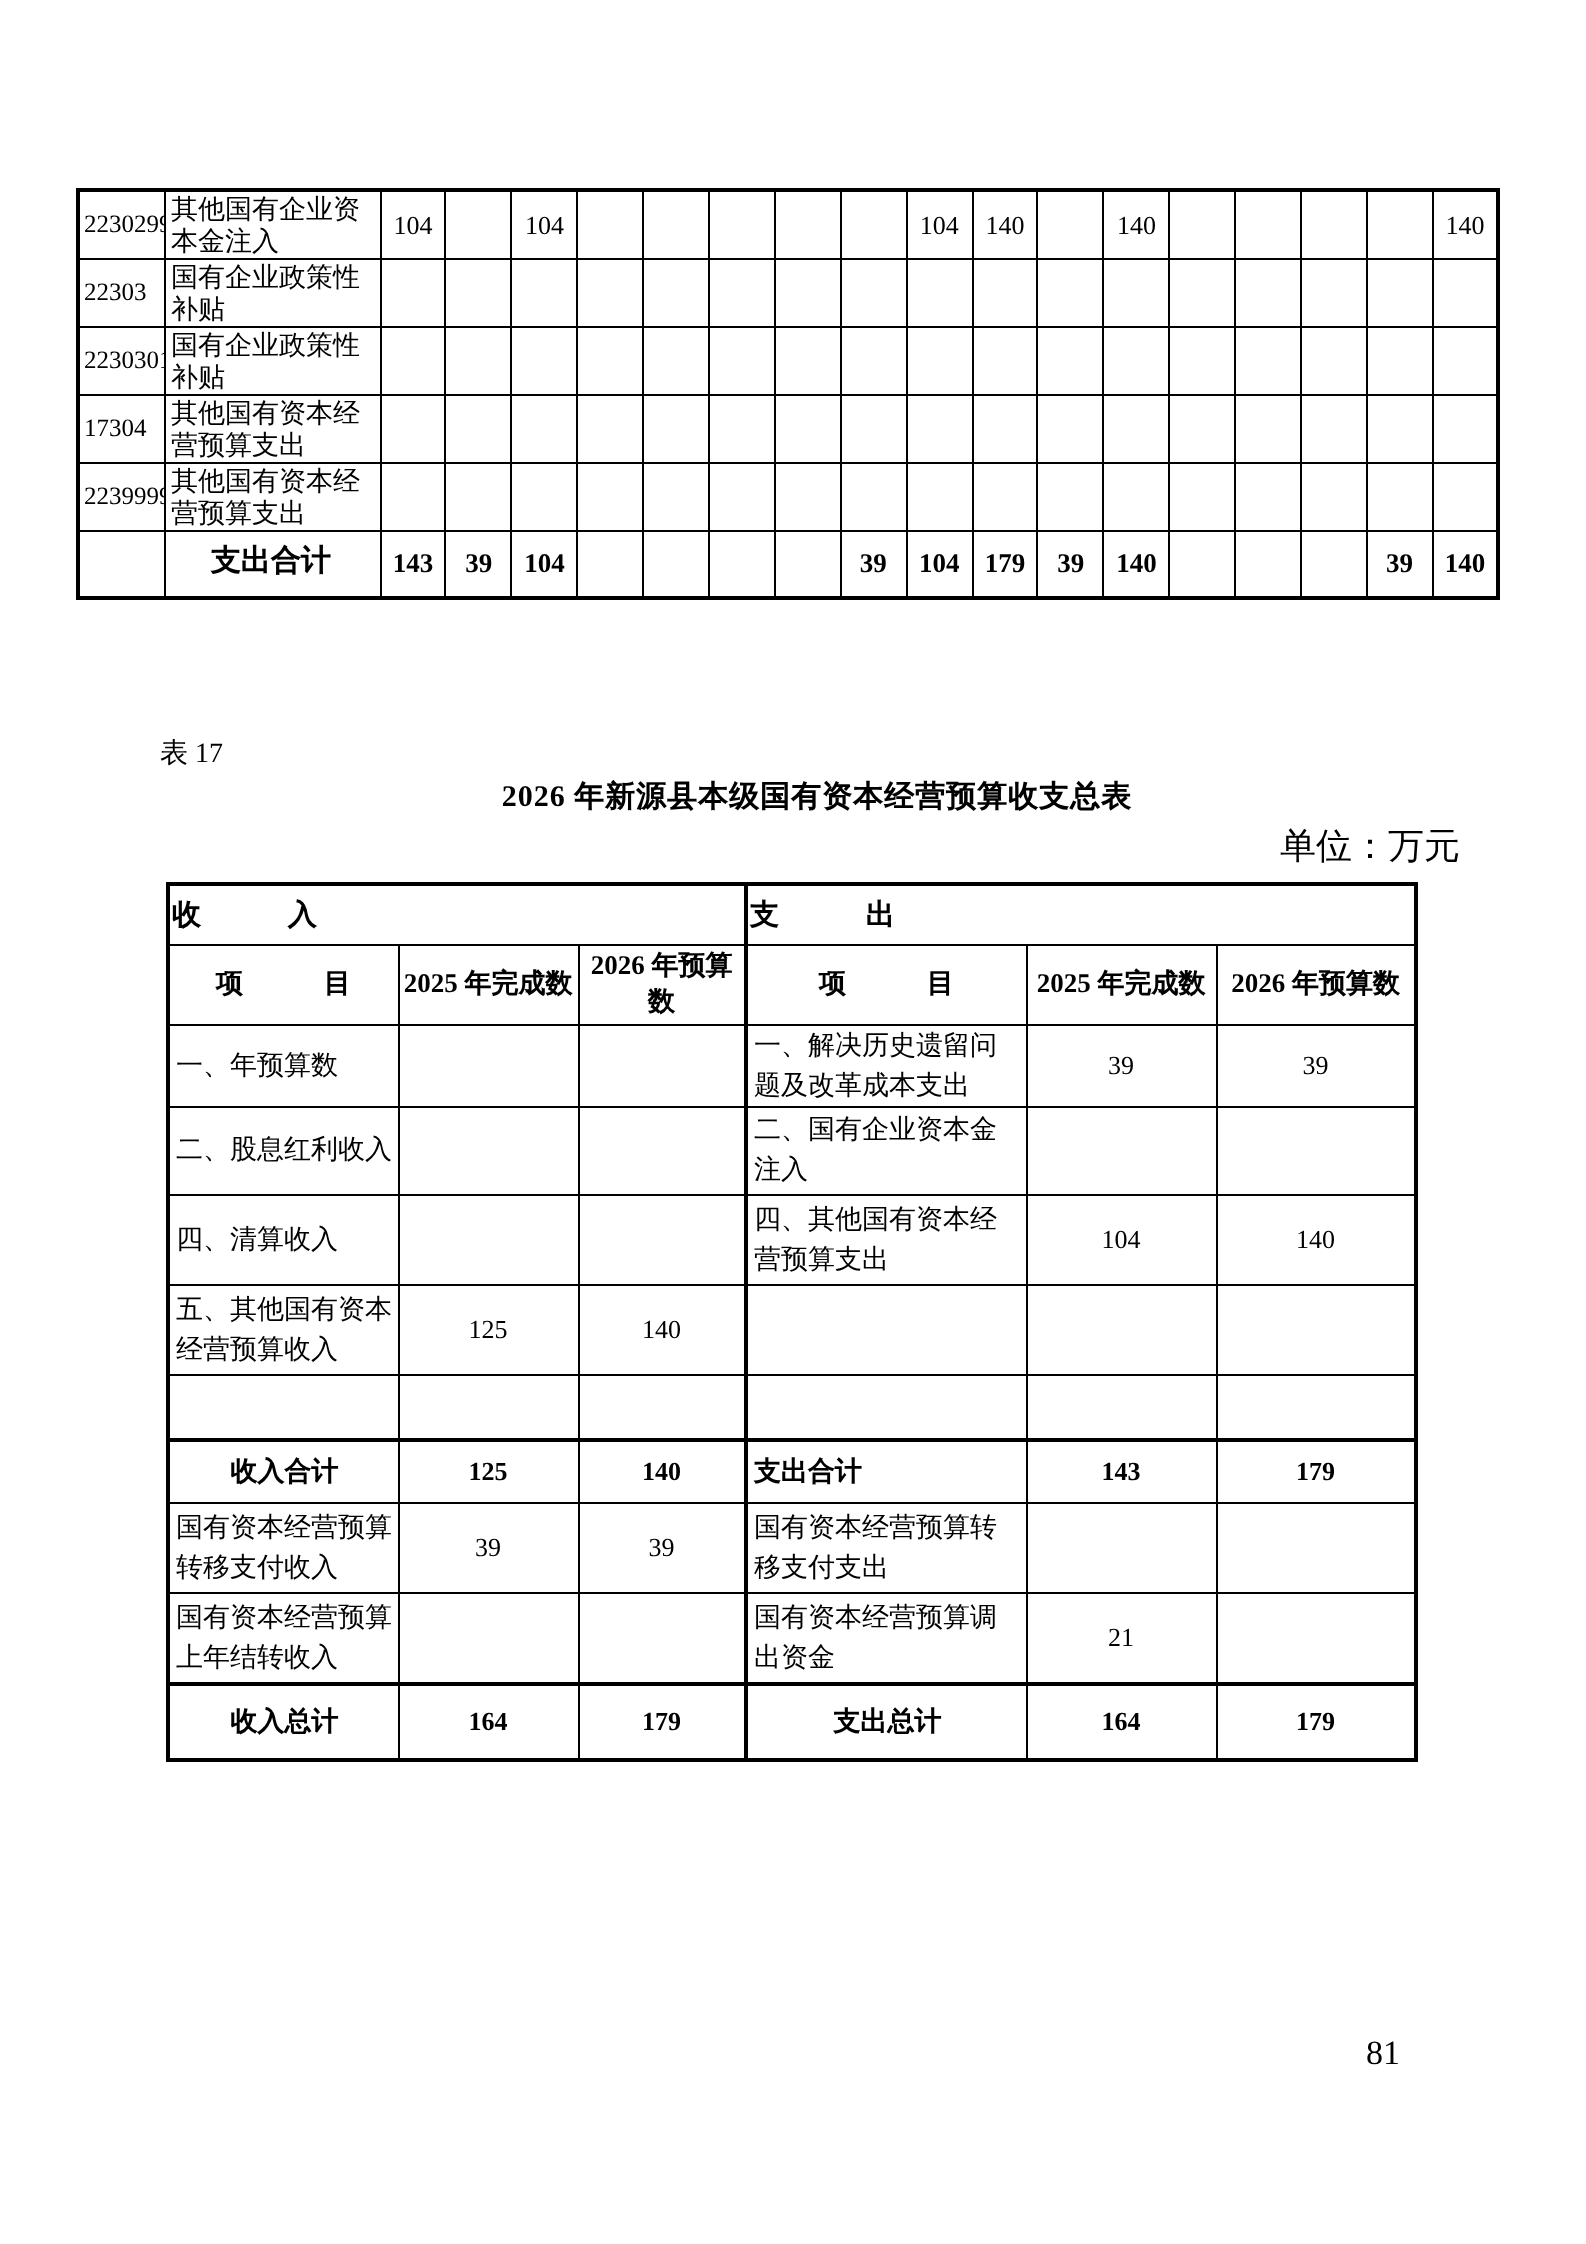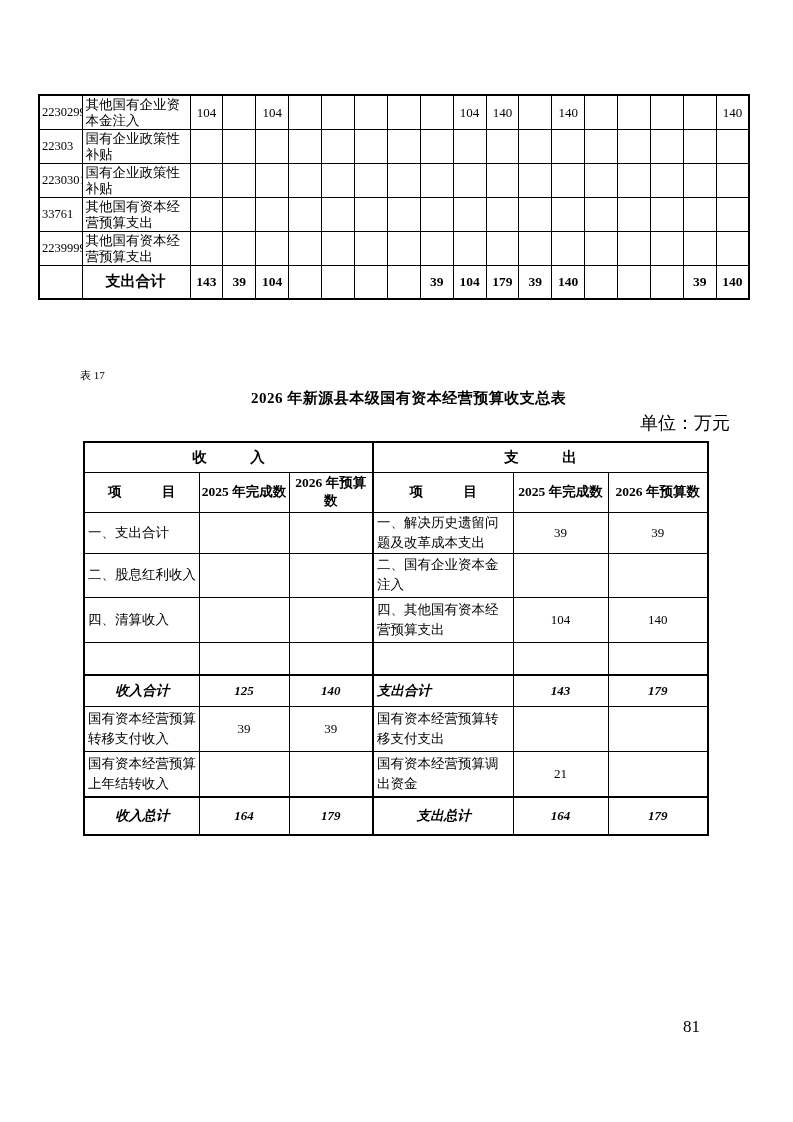--- a/index.html
+++ b/index.html
@@ -14,39 +14,39 @@
     border-collapse:collapse; table-layout:fixed;
     border:2px solid #000;
   }
   #t1 td { border:1px solid #000; overflow:hidden; vertical-align:middle; }
   #t1 .code { font-size:12.5px; padding-left:2px; }
   #t1 .name { font-size:13.5px; line-height:15.5px; padding-left:3px; }
   #t1 .num  { font-size:13px; text-align:center; padding:0; }
   #t1 tr.total .name { font-size:15px; font-weight:bold; text-align:center; padding-left:0; }
   #t1 tr.total .num  { font-size:13.5px; font-weight:bold; }
   
-  .tableno { position:absolute; left:80px; top:368px; font-size:11px; }
+  .tableno { position:absolute; left:80px; top:368px; font-size:14px; }
   .title   { position:absolute; left:0; top:389px; width:793px; text-align:center;
              font-size:15px; font-weight:bold; letter-spacing:0.5px;padding-left:12px; }
   .unit    { position:absolute; left:0; top:411px; width:730px; text-align:right; font-size:18px; }
   
   #t2 {
     position:absolute; left:83px; top:441px; width:624px;
     border-collapse:collapse; table-layout:fixed;
     border:2px solid #000;
   }
   #t2 td { border:1px solid #000; overflow:hidden; vertical-align:middle; font-size:13.5px; }
-  #t2 tr.h1 td { font-weight:bold; font-size:14.5px; text-align:center; }
+  #t2 tr.h1 td { font-weight:bold; font-size:14.5px; text-align:left; }
   #t2 tr.h2 td { font-weight:bold; font-size:13.5px; text-align:center; }
   #t2 .item { text-align:left; padding:0 2px 0 3px; line-height:20px; }
   #t2 .num  { text-align:center; font-size:13px; }
   #t2 .mid  { border-left:2px solid #000; }
   #t2 .ctr  { text-align:center; }
   #t2 tr.bold td { font-weight:bold; }
-  #t2 tr.thick td { border-top:2px solid #000;font-style:italic; }
+  #t2 tr.thick td { border-top:2px solid #000; }
   
   .pageno { position:absolute; left:620px; top:1017px; width:80px; text-align:right; font-size:17px; }
 </style>
 </head>
 <body>
 
 <div class="page">
 
   <table id="t1">
     <colgroup>
@@ -128,21 +128,21 @@
       <td class="num"></td>
       <td class="num"></td>
       <td class="num"></td>
       <td class="num"></td>
       <td class="num"></td>
       <td class="num"></td>
       <td class="num"></td>
       <td class="num"></td>
     </tr>
     <tr style="height:31px">
-      <td class="code">33761</td>
+      <td class="code">17304</td>
       <td class="name">其他国有资本经营预算支出</td>
       <td class="num"></td>
       <td class="num"></td>
       <td class="num"></td>
       <td class="num"></td>
       <td class="num"></td>
       <td class="num"></td>
       <td class="num"></td>
       <td class="num"></td>
       <td class="num"></td>
@@ -220,21 +220,21 @@
     </tr>
     <tr class="h2" style="height:40px">
       <td>项　　　目</td>
       <td>2025 年完成数</td>
       <td>2026 年预算数</td>
       <td class="mid">项　　　目</td>
       <td>2025 年完成数</td>
       <td>2026 年预算数</td>
     </tr>
     <tr style="height:39px">
-      <td class="item">一、支出合计</td>
+      <td class="item">一、年预算数</td>
       <td class="num"></td>
       <td class="num"></td>
       <td class="item mid">一、解决历史遗留问题及改革成本支出</td>
       <td class="num">39</td>
       <td class="num">39</td>
     </tr>
     <tr style="height:44px">
       <td class="item">二、股息红利收入</td>
       <td class="num"></td>
       <td class="num"></td>
@@ -242,20 +242,28 @@
       <td class="num"></td>
       <td class="num"></td>
     </tr>
     <tr style="height:45px">
       <td class="item">四、清算收入</td>
       <td class="num"></td>
       <td class="num"></td>
       <td class="item mid">四、其他国有资本经营预算支出</td>
       <td class="num">104</td>
       <td class="num">140</td>
+    </tr>
+    <tr style="height:45px">
+      <td class="item">五、其他国有资本经营预算收入</td>
+      <td class="num">125</td>
+      <td class="num">140</td>
+      <td class="item mid"></td>
+      <td class="num"></td>
+      <td class="num"></td>
     </tr>
     <tr style="height:33px">
       <td class="item"></td>
       <td class="num"></td>
       <td class="num"></td>
       <td class="item mid"></td>
       <td class="num"></td>
       <td class="num"></td>
     </tr>
     <tr class="bold thick" style="height:31px">

